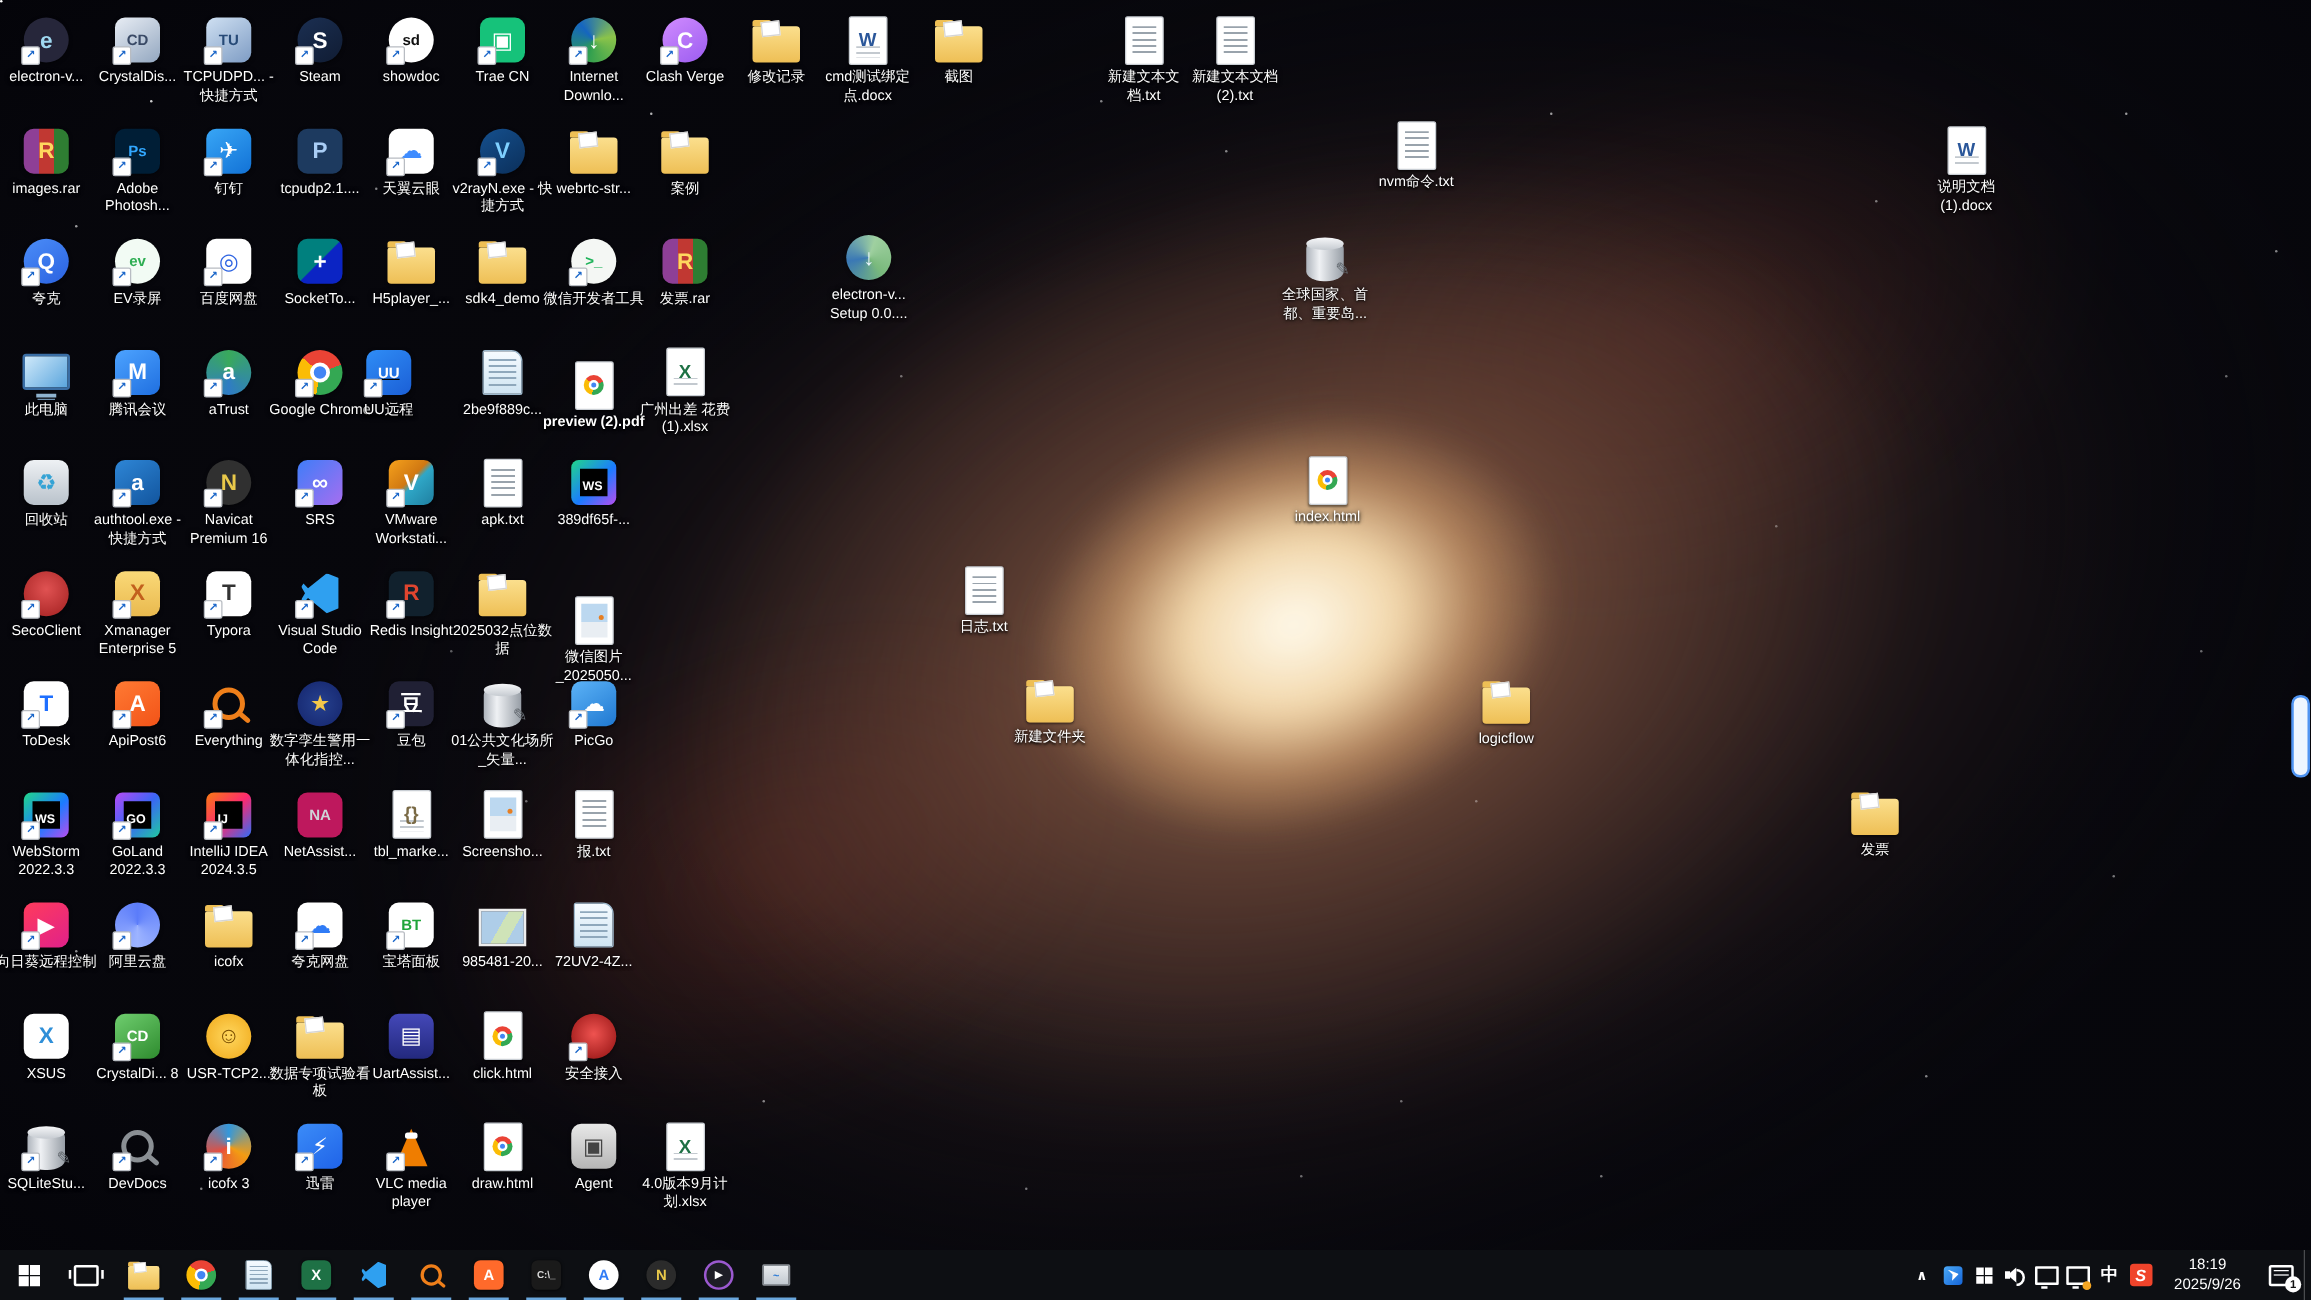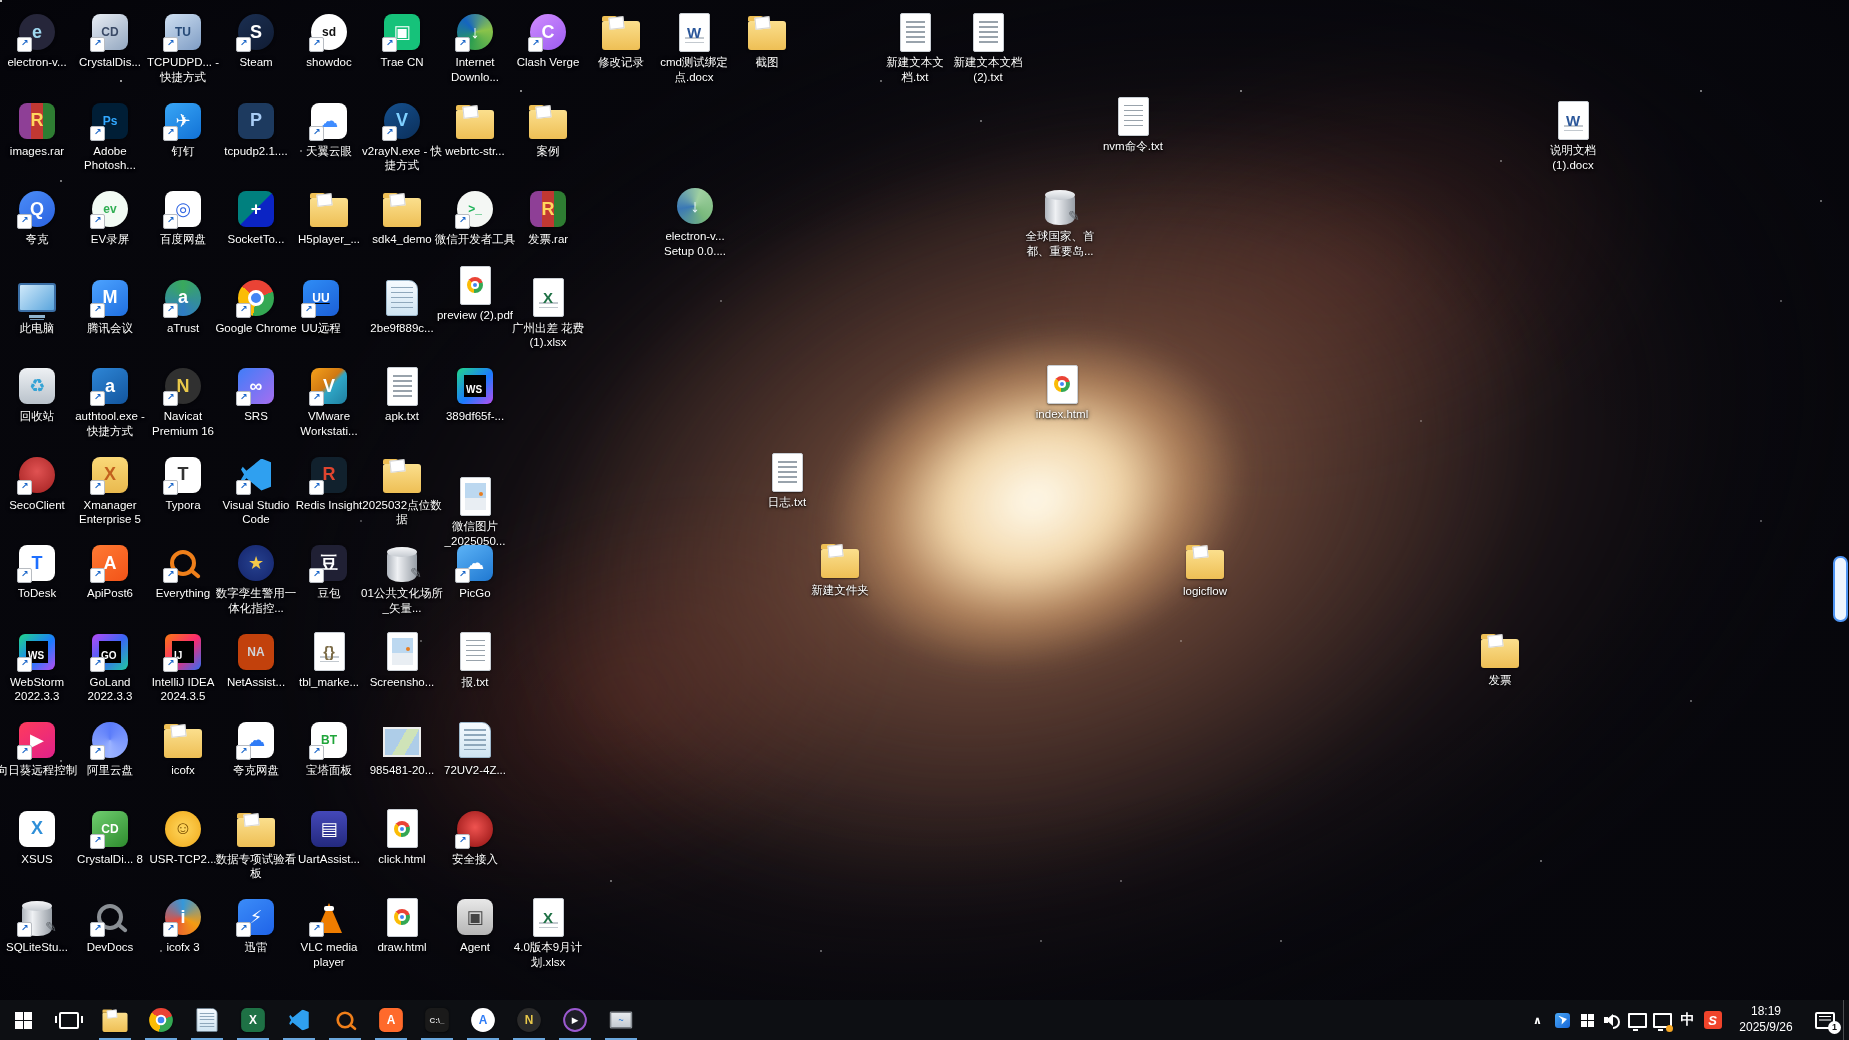--- a/index.html
+++ b/index.html
@@ -337,34 +337,34 @@
         </div>
         <div class="di-label">aTrust</div>
       </div>
       <div class="desk-icon" style="left: 214px; top: 277.5px;">
         <div class="giw">
           <div class="gi chromeball"></div>
           <span class="scar">↗</span>
         </div>
         <div class="di-label">Google Chrome</div>
       </div>
-      <div class="desk-icon" style="left: 279px; top: 277.5px; text-decoration: underline;">
+      <div class="desk-icon" style="left: 269px; top: 277.5px; text-decoration: underline;">
         <div class="giw">
           <div class="gi appsq smalltext" style="background: linear-gradient(145deg, rgb(47, 141, 246), rgb(27, 95, 214)); color: rgb(255, 255, 255);">UU</div>
           <span class="scar">↗</span>
         </div>
         <div class="di-label">UU远程</div>
       </div>
       <div class="desk-icon" style="left: 360px; top: 277.5px;">
         <div class="giw">
           <div class="gi note"></div>
         </div>
         <div class="di-label">2be9f889c...</div>
       </div>
-      <div class="desk-icon" style="left: 433px; top: 265px;">
+      <div class="desk-icon" style="left: 433px; top: 288px; font-weight: bold;">
         <div class="giw">
           <div class="gi page">
             <div class="minichrome"></div>
           </div>
         </div>
         <div class="di-label">preview (2).pdf</div>
       </div>
       <div class="desk-icon" style="left: 506px; top: 277.5px;">
         <div class="giw">
           <div class="gi page letter">
@@ -539,21 +539,21 @@
         <div class="giw">
           <div class="gi jb" style="background: linear-gradient(135deg, rgb(249, 122, 18), rgb(252, 42, 112) 50%, rgb(47, 109, 246));">
             <div class="jbin">IJ</div>
           </div>
           <span class="scar">↗</span>
         </div>
         <div class="di-label">IntelliJ IDEA 2024.3.5</div>
       </div>
       <div class="desk-icon" style="left: 214px; top: 631.5px;">
         <div class="giw">
-          <div class="gi appsq smalltext" style="background: #c2410c; color: rgb(207, 211, 216);">NA</div>
+          <div class="gi appsq smalltext" style="background: #be185d; color: rgb(207, 211, 216);">NA</div>
         </div>
         <div class="di-label">NetAssist...</div>
       </div>
       <div class="desk-icon" style="left: 287px; top: 631.5px;">
         <div class="giw">
           <div class="gi page letter">
             <span class="pletter" style="color: rgb(122, 106, 69);">{}</span>
           </div>
         </div>
         <div class="di-label">tbl_marke...</div>

